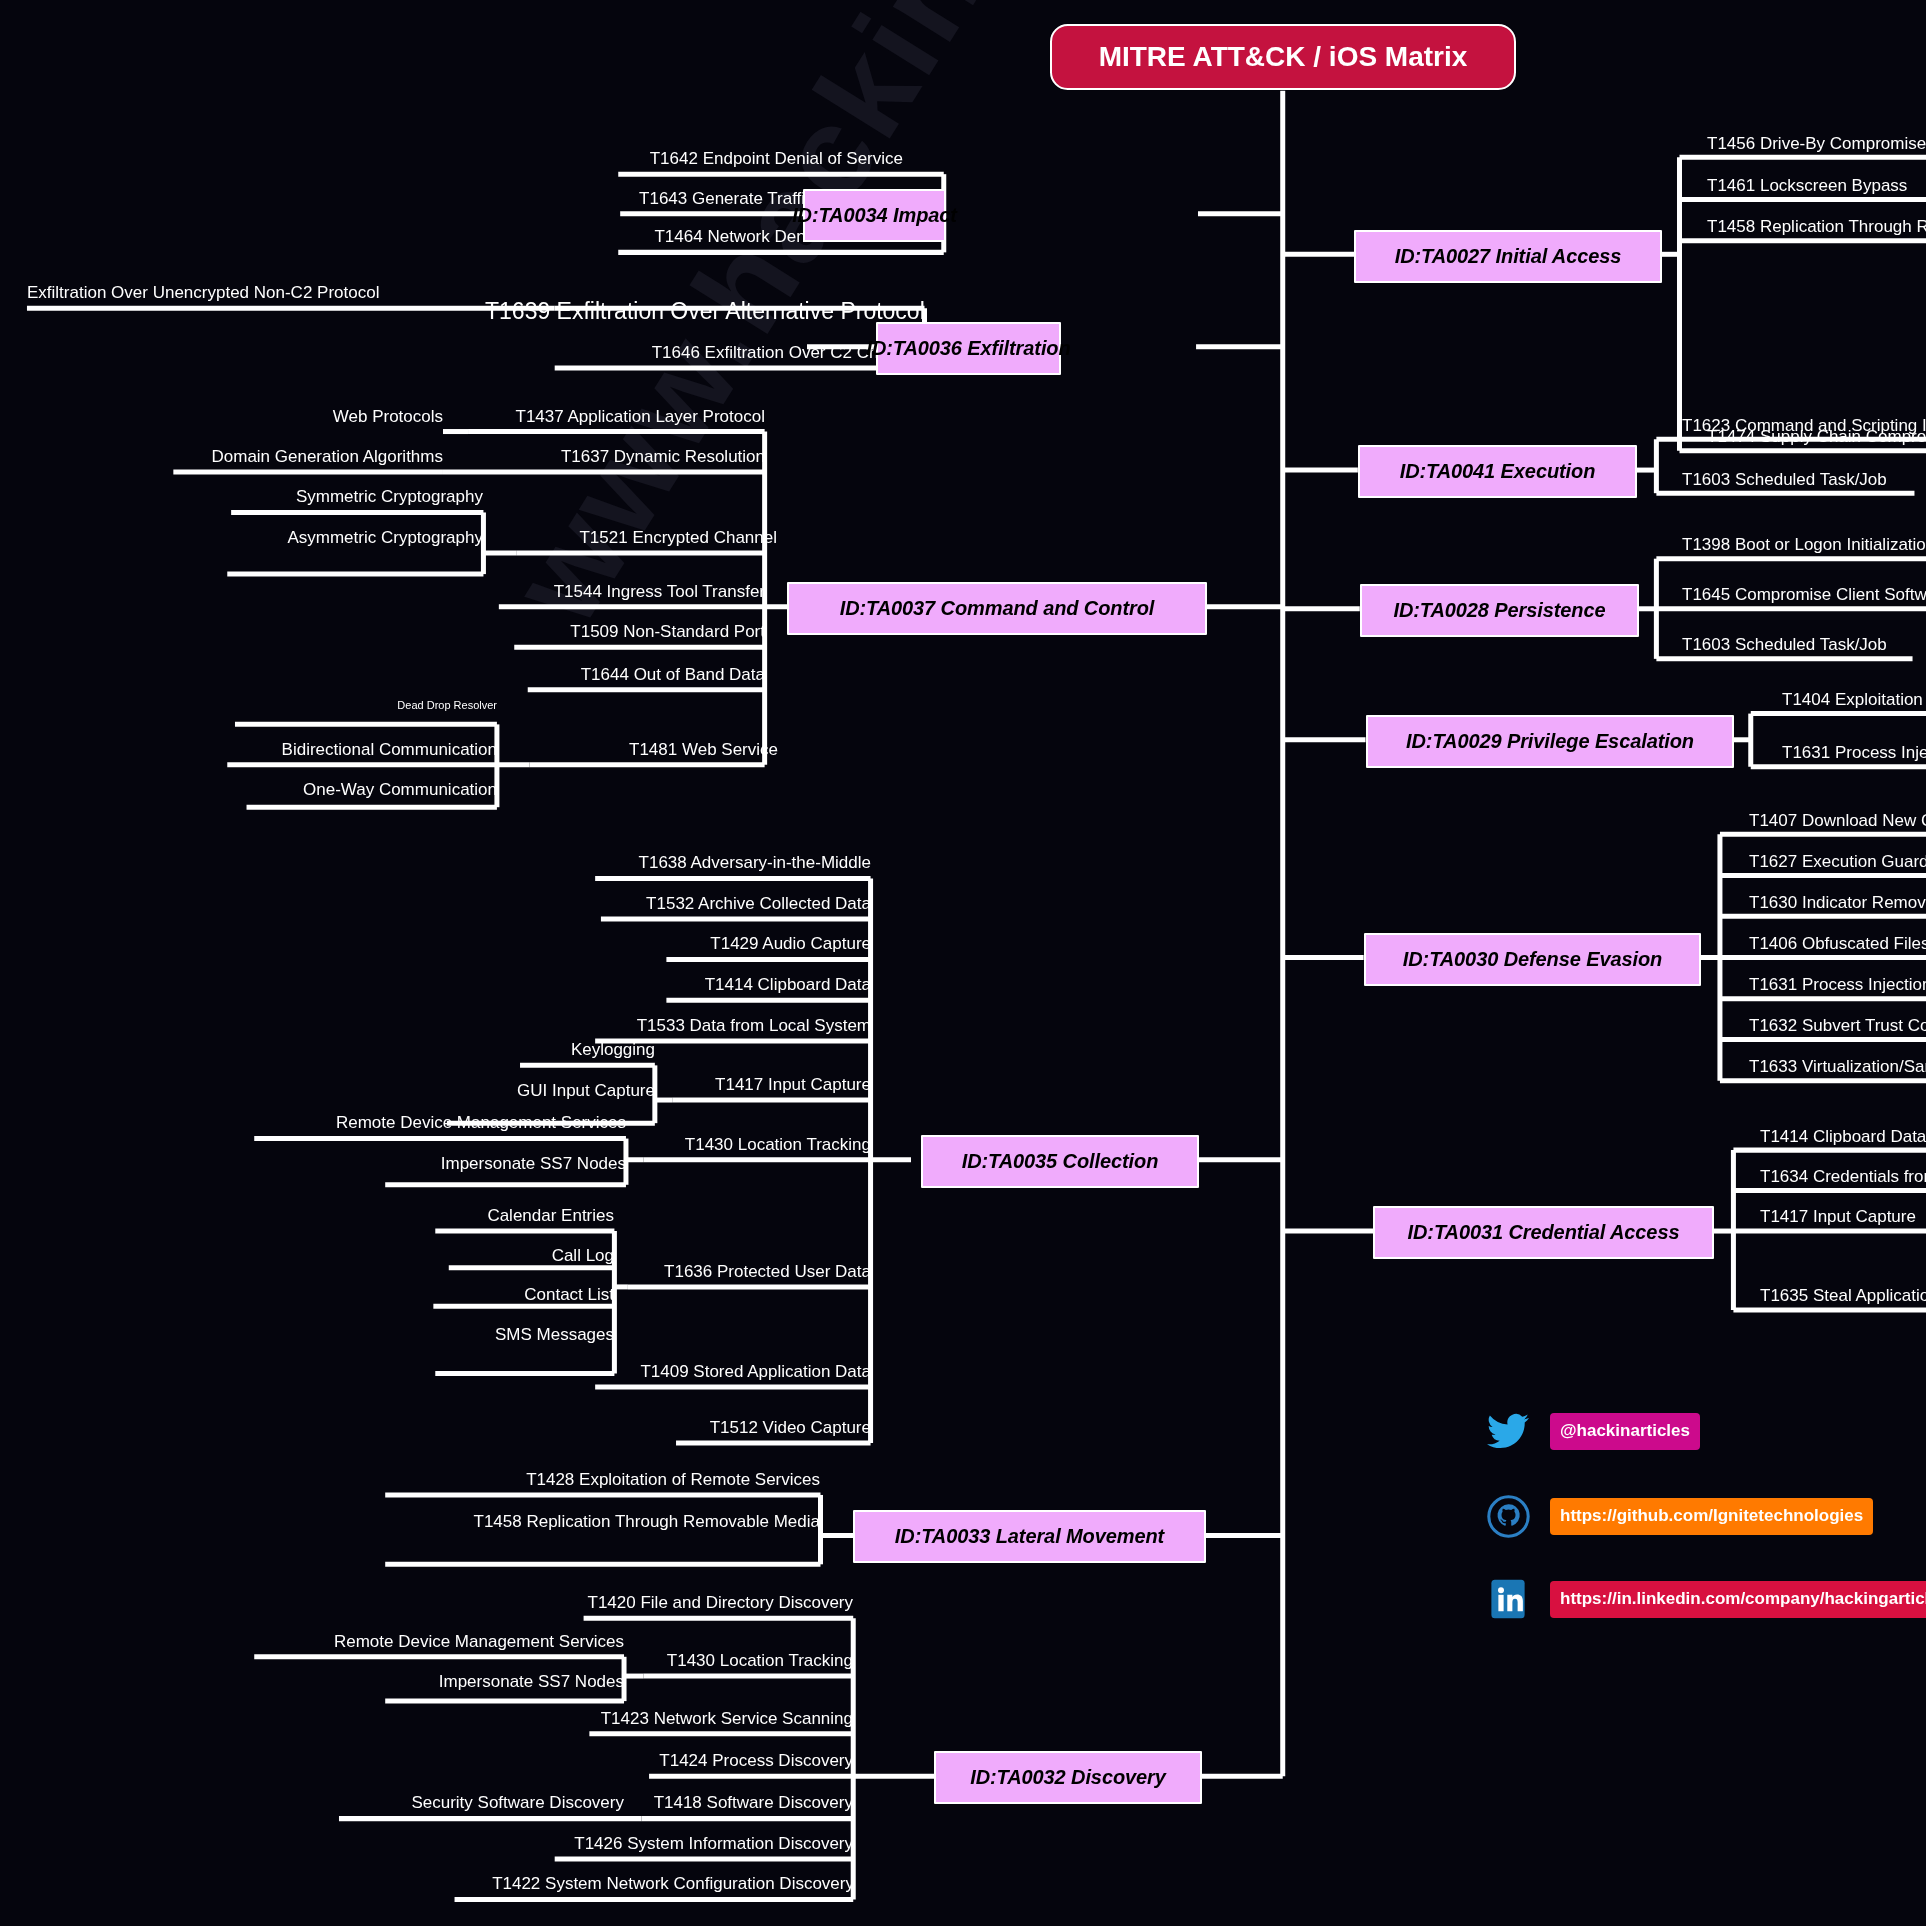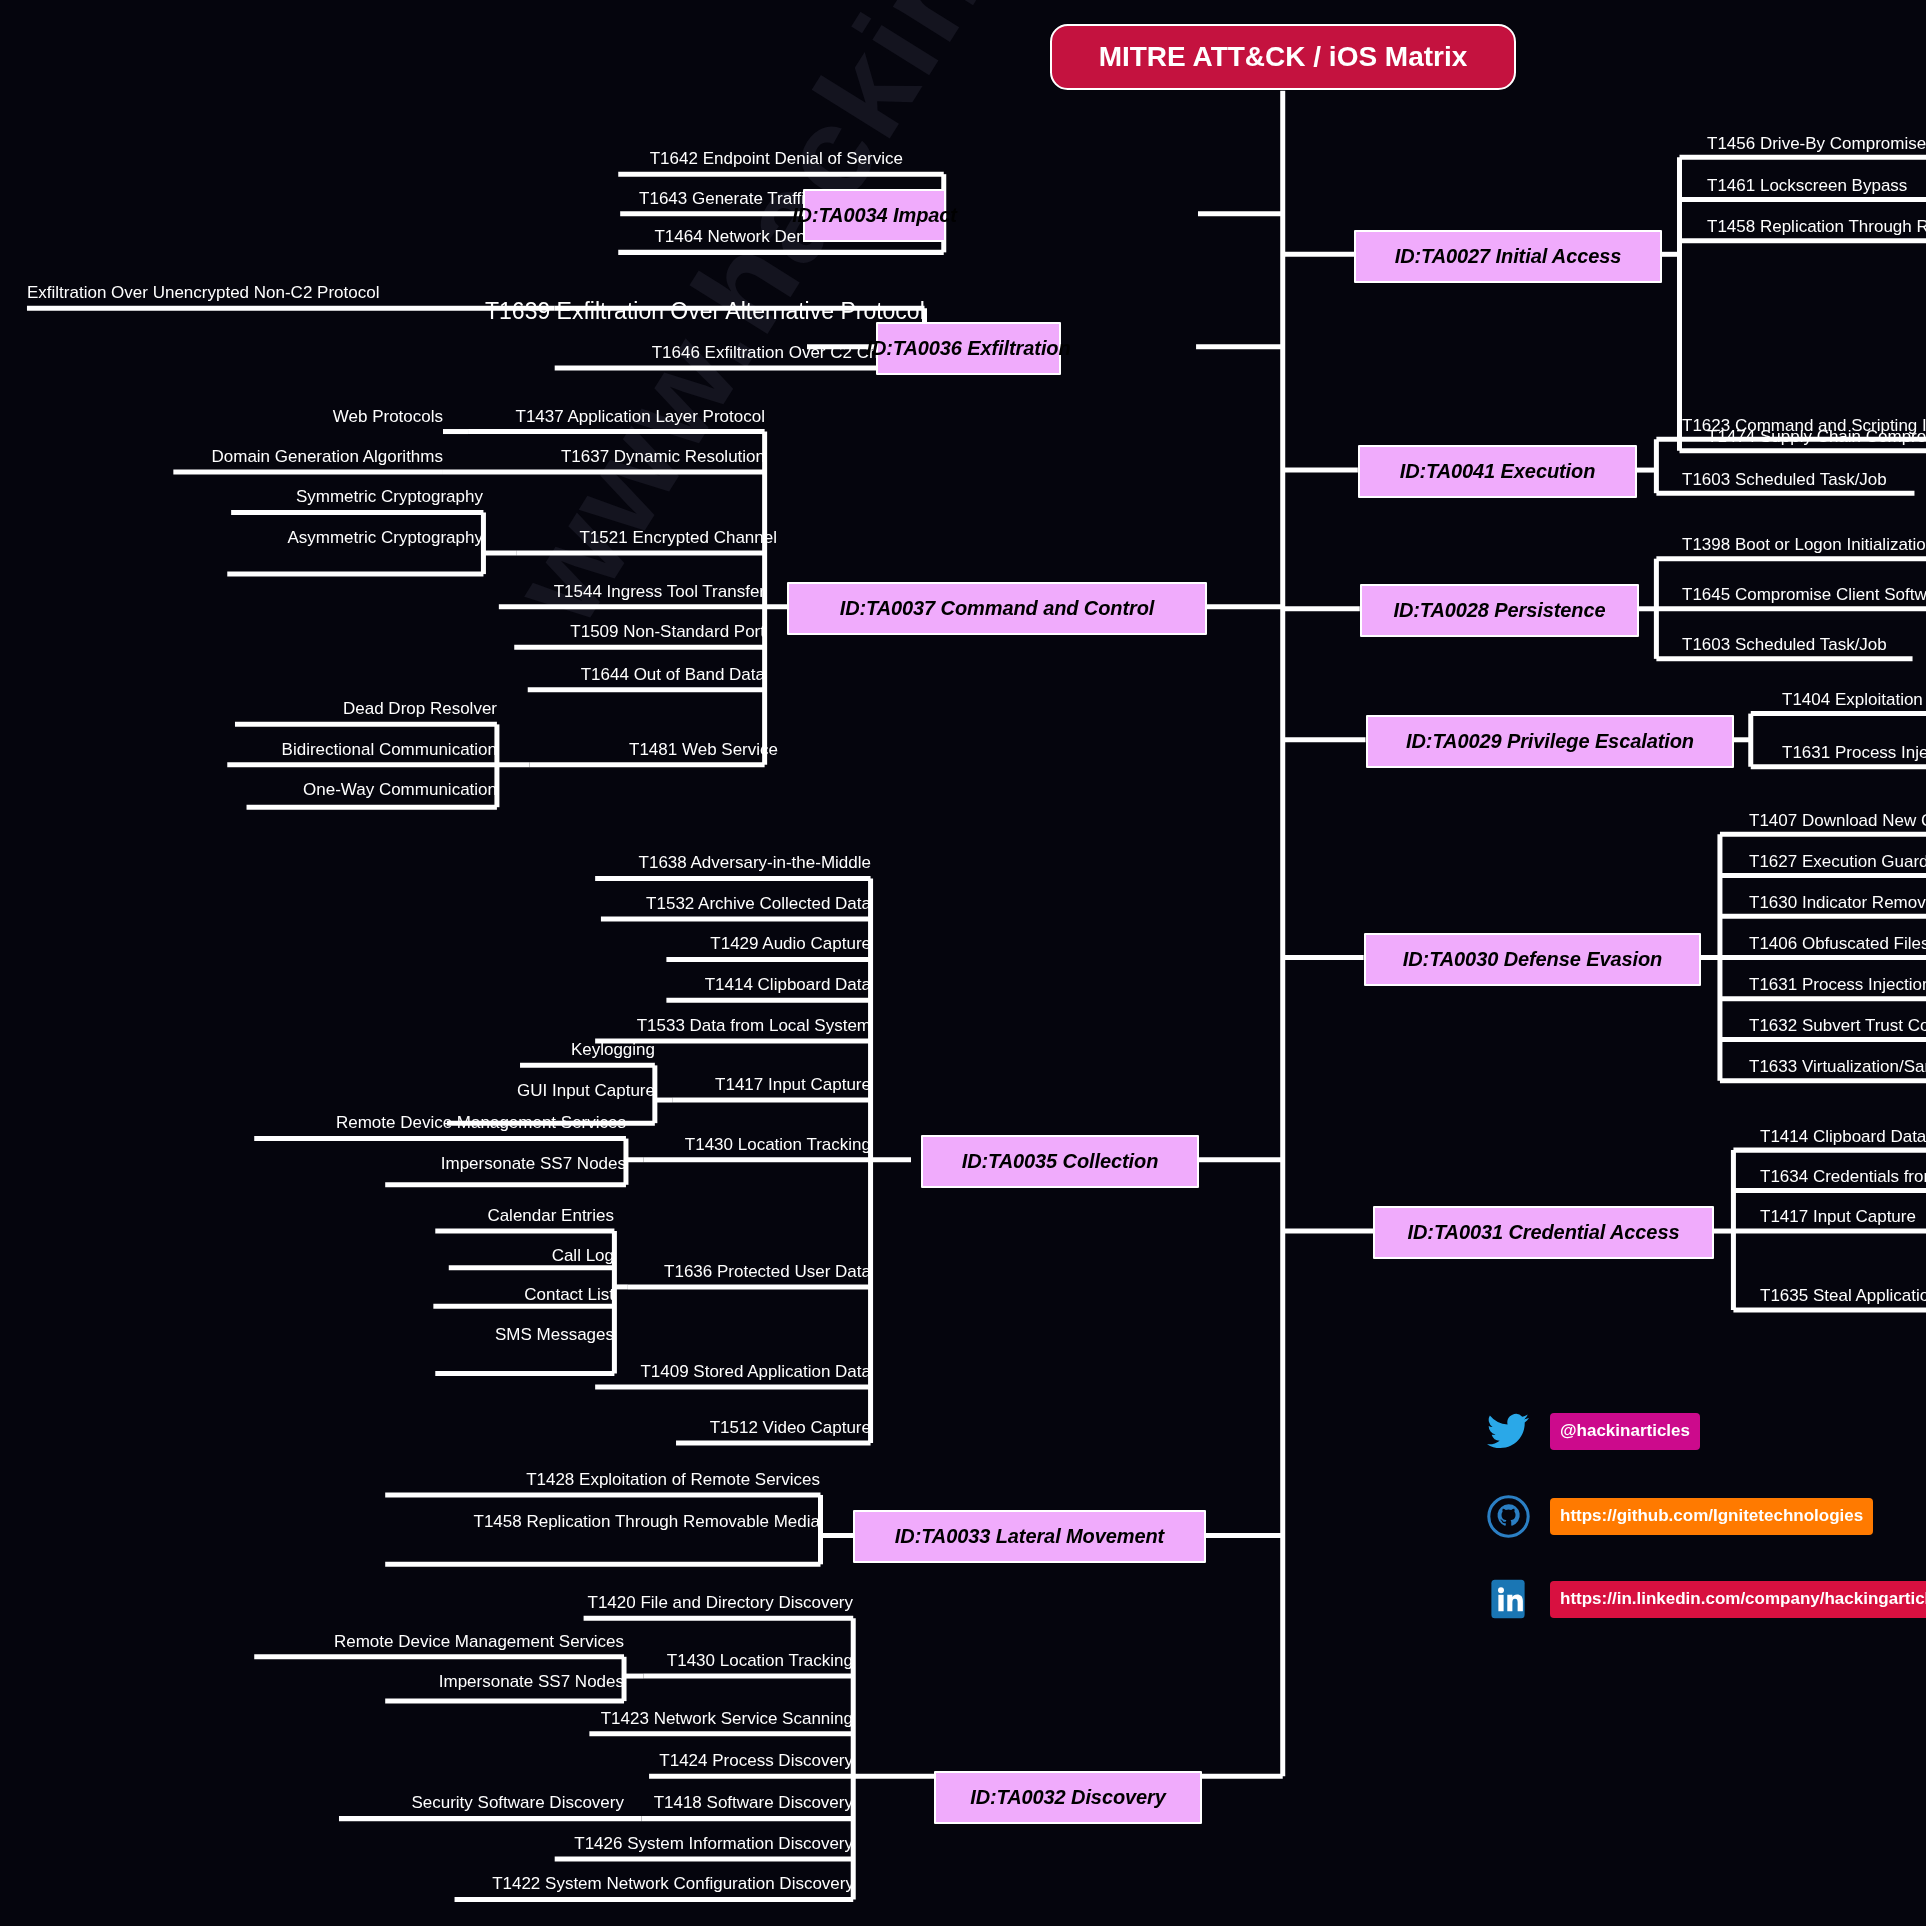--- a/index.html
+++ b/index.html
@@ -259,21 +259,21 @@
   </div>
 
   <div class="tactic" style="left:921px;top:1135px;width:274px;height:49px;font-size:20px;">
     <span>ID:TA0035 Collection</span>
   </div>
 
   <div class="tactic" style="left:853px;top:1510px;width:349px;height:49px;font-size:20px;">
     <span>ID:TA0033 Lateral Movement</span>
   </div>
 
-  <div class="tactic" style="left:934px;top:1751px;width:264px;height:49px;font-size:20px;margin-top:20px;">
+  <div class="tactic" style="left:934px;top:1751px;width:264px;height:49px;font-size:20px;">
     <span>ID:TA0032 Discovery</span>
   </div>
 
   <div class="tactic" style="left:1354px;top:230px;width:304px;height:49px;font-size:20px;">
     <span>ID:TA0027 Initial Access</span>
   </div>
 
   <div class="tactic" style="left:1358px;top:445px;width:275px;height:49px;font-size:20px;">
     <span>ID:TA0041 Execution</span>
   </div>
@@ -341,21 +341,21 @@
   </div>
   <div class="leaf l" style="left:108px;top:448px;width:335px;font-size:17px;text-align:right;">
     <span>Domain Generation Algorithms</span>
   </div>
   <div class="leaf l" style="left:154px;top:488px;width:329px;font-size:17px;text-align:right;">
     <span>Symmetric Cryptography</span>
   </div>
   <div class="leaf l" style="left:154px;top:529px;width:329px;font-size:17px;text-align:right;">
     <span>Asymmetric Cryptography</span>
   </div>
-  <div class="leaf l" style="left:173px;top:700px;width:324px;font-size:17px;">
+  <div class="leaf l" style="left:173px;top:700px;width:324px;font-size:11px;">
     <span>Dead Drop Resolver</span>
   </div>
   <div class="leaf l" style="left:173px;top:741px;width:324px;font-size:17px;text-align:right;">
     <span>Bidirectional Communication</span>
   </div>
   <div class="leaf l" style="left:173px;top:781px;width:324px;font-size:17px;">
     <span>One-Way Communication</span>
   </div>
 
   <div class="leaf l" style="left:532px;top:854px;width:339px;font-size:17px;text-align:right;">

